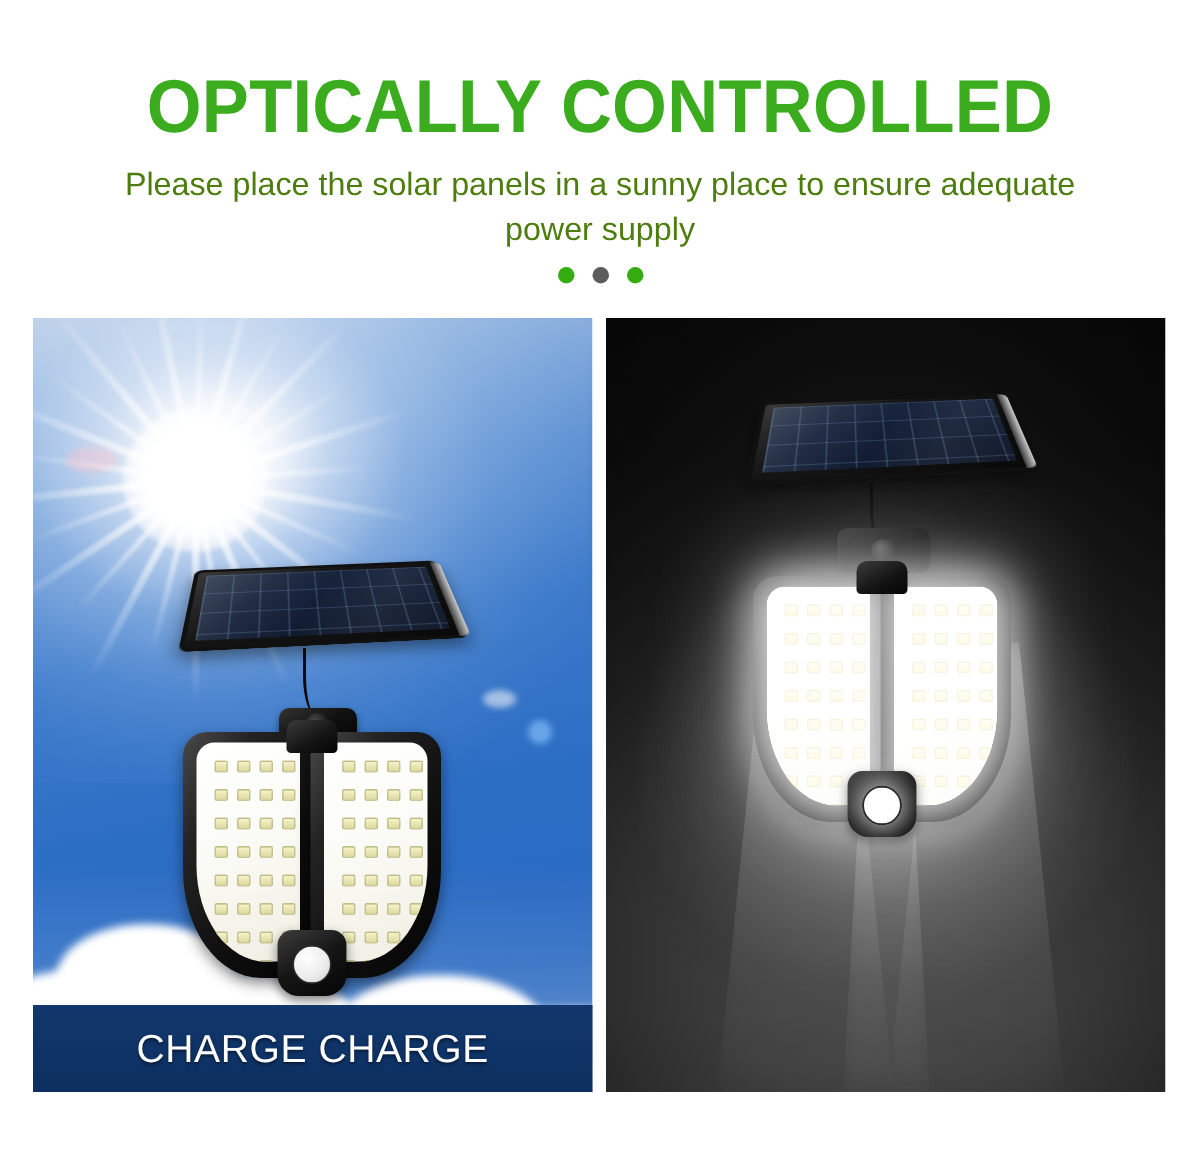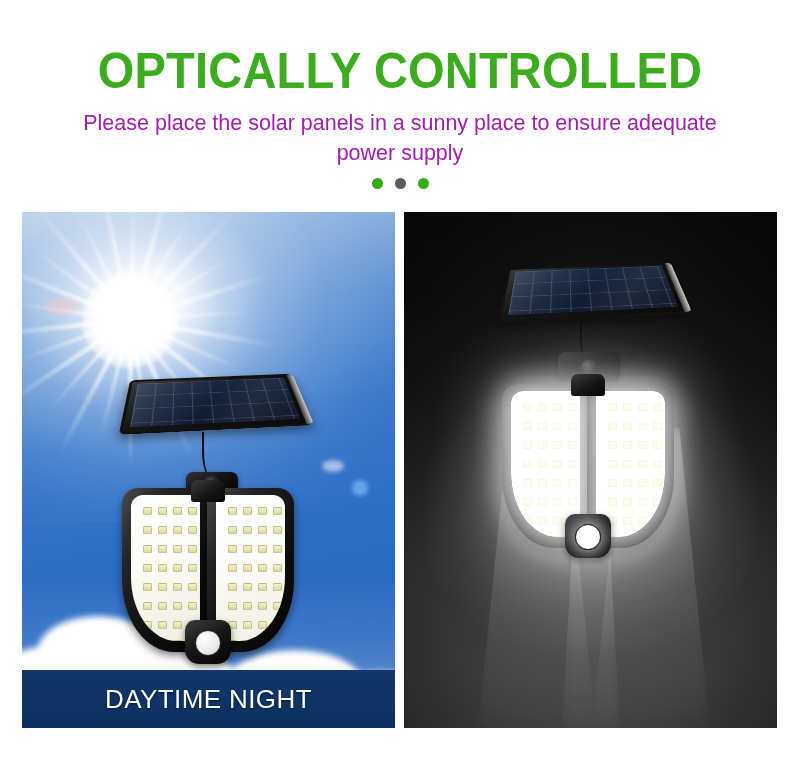--- a/index.html
+++ b/index.html
@@ -39,21 +39,21 @@
   .subtitle {
     position: absolute;
     top: 108px;
     left: 50%;
     transform: translateX(-50%);
     width: 680px;
     text-align: center;
     font-size: 21.5px;
     line-height: 30px;
     font-weight: 400;
-    color: #a21caf;
+    color: #4d7c0f;
   }
 
   .dots {
     position: absolute;
     top: 178px;
     left: 0;
     width: 800px;
     display: flex;
     justify-content: center;
     align-items: center;
@@ -757,16 +757,16 @@
               <div class="sensor-dome"></div>
             </div>
           </div>
         </div>
 
       </div>
     </div>
   </div>
 
   <div class="captions">
-    <div class="caption caption-day">DAYTIME NIGHT</div>
+    <div class="caption caption-day">CHARGE CHARGE</div>
   </div>
 
 </div>
 
 </body></html>

